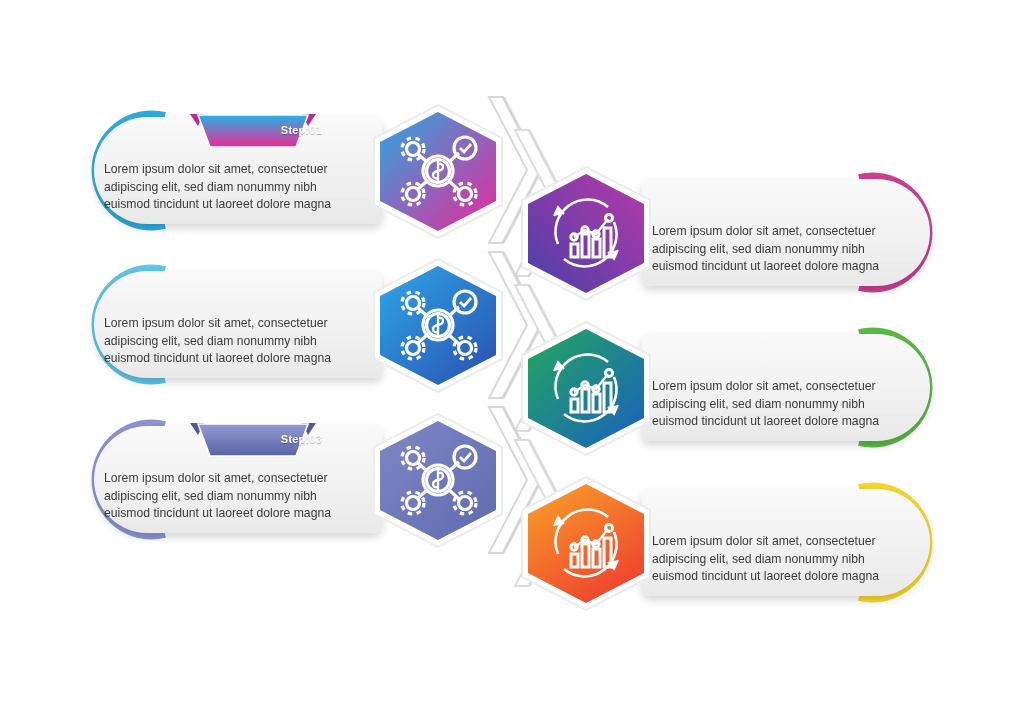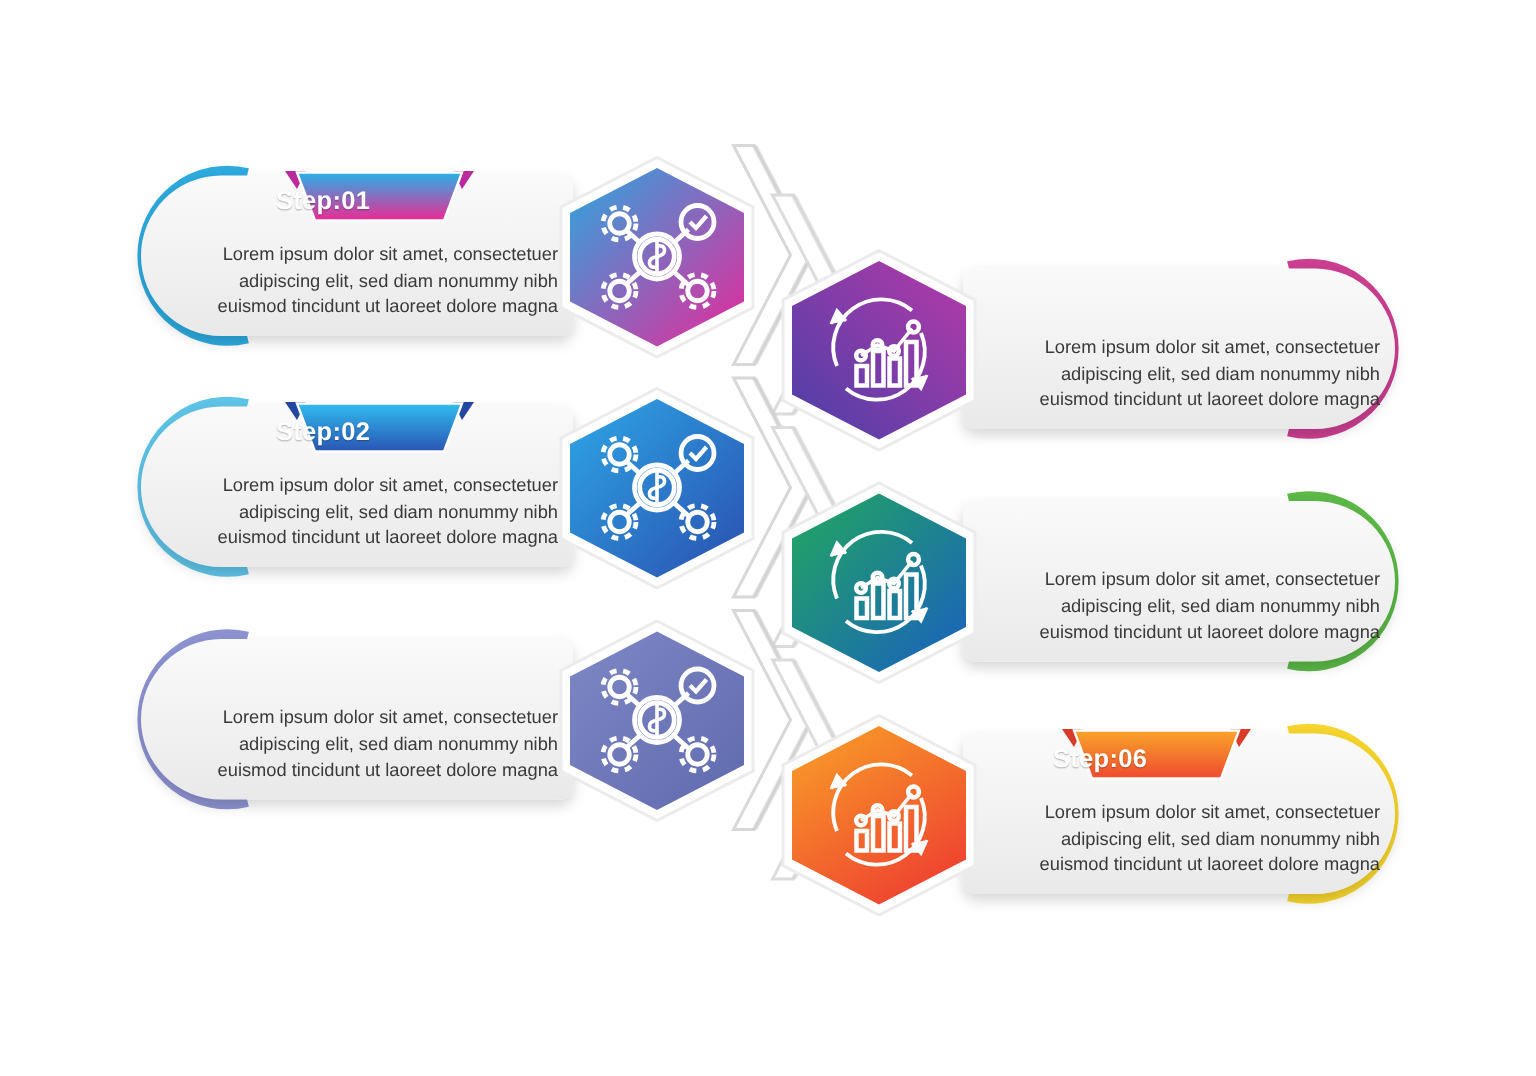--- a/index.html
+++ b/index.html
@@ -35,35 +35,35 @@
     background:linear-gradient(180deg,#fafafa 0%,#f1f1f1 55%,#e9e9e9 100%);
     box-shadow:0 4px 9px rgba(0,0,0,0.17);
   }
   .step.left .panel  { left:26px;  width:288px; border-radius:54px 8px 8px 54px; }
   .step.right .panel { right:26px; width:288px; border-radius:8px 54px 54px 8px; }
 
   .panel-text {
     position:absolute;
     left:0; right:0;
     top:44px;
-    text-align:right;
+    text-align:left;
     font-size:12.2px;
     line-height:17.5px;
     color:#3a3a3a;
     padding:0 10px;
     white-space:pre-line;
   }
 
   
   .banner { position:absolute; top:3px; width:138px; height:40px; }
   .banner svg { position:absolute; left:0; top:0; width:138px; height:40px; }
   .banner .label {
     position:absolute; left:0; right:0; top:13px;
-    text-align:left;
-    font-size:17px;
+    text-align:right;
+    font-size:11px;
     font-weight:bold;
     color:#ffffff;
     text-shadow:0 1px 1px rgba(0,0,0,0.30);
     letter-spacing:.2px;
   }
 
   
   .hex { position:absolute; top:-4px; width:132px; height:135px; }
   .hex svg { display:block; width:132px; height:135px; }
 
@@ -175,32 +175,20 @@
     <div class="arc">
       <svg viewBox="0 0 125 125">
           <path d="M96 12 A52 52 0 1 0 96 113" fill="none" stroke="#5ec4e8" stroke-width="16"></path>
         </svg>
     </div>
     <div class="panel">
       <div class="panel-text">Lorem ipsum dolor sit amet, consectetuer
 adipiscing elit, sed diam nonummy nibh
 euismod tincidunt ut laoreet dolore magna</div>
     </div>
-    <div class="banner" style="left:116px;">
-      <svg viewBox="0 0 138 40">
-        <polygon points="6,3 20,3 14,15" fill="#2347a0"></polygon>
-          <polygon points="132,3 118,3 124,15" fill="#2347a0"></polygon>
-        <linearGradient id="bg2" x1="0" y1="0" x2="0" y2="1">
-            <stop offset="0" stop-color="#30bdef"></stop>
-            <stop offset="1" stop-color="#2a54b4"></stop>
-          </linearGradient>
-        <polygon points="14,4 124,4 112,36 26,36" fill="url(#bg2)" stroke="#ffffff" stroke-width="1.6"></polygon>
-      </svg>
-      <div class="label">Step:02</div>
-    </div>
     <div class="hex" style="left:304px;">
       <svg viewBox="0 0 132 135">
         <polygon points="66,1 130,34 130,101 66,134 2,101 2,34" fill="#ffffff" stroke="#ececec" stroke-width="2"></polygon>
         <linearGradient id="hx2" x1="0" y1="0" x2="1" y2="1">
             <stop offset="0" stop-color="#2ea7e6"></stop>
             <stop offset="1" stop-color="#2a4fb0"></stop>
           </linearGradient>
         <polygon points="66,8 124,38 124,97 66,127 8,97 8,38" fill="url(#hx2)"></polygon>
         <g fill="none" stroke="#ffffff" stroke-width="3.2">
           <circle cx="66" cy="67" r="15"></circle>
@@ -233,20 +221,32 @@
   <div class="step left" style="left:68px;top:417px;">
     <div class="arc">
       <svg viewBox="0 0 125 125">
           <path d="M96 12 A52 52 0 1 0 96 113" fill="none" stroke="#8d93d2" stroke-width="16"></path>
         </svg>
     </div>
     <div class="panel">
       <div class="panel-text">Lorem ipsum dolor sit amet, consectetuer
 adipiscing elit, sed diam nonummy nibh
 euismod tincidunt ut laoreet dolore magna</div>
+    </div>
+    <div class="banner" style="left:116px;">
+      <svg viewBox="0 0 138 40">
+        <polygon points="6,3 20,3 14,15" fill="#4f59a0"></polygon>
+          <polygon points="132,3 118,3 124,15" fill="#4f59a0"></polygon>
+        <linearGradient id="bg3" x1="0" y1="0" x2="0" y2="1">
+            <stop offset="0" stop-color="#949bd3"></stop>
+            <stop offset="1" stop-color="#5a64a6"></stop>
+          </linearGradient>
+        <polygon points="14,4 124,4 112,36 26,36" fill="url(#bg3)" stroke="#ffffff" stroke-width="1.6"></polygon>
+      </svg>
+      <div class="label">Step:03</div>
     </div>
     <div class="hex" style="left:304px;">
       <svg viewBox="0 0 132 135">
         <polygon points="66,1 130,34 130,101 66,134 2,101 2,34" fill="#ffffff" stroke="#ececec" stroke-width="2"></polygon>
         <linearGradient id="hx3" x1="0" y1="0" x2="1" y2="1">
             <stop offset="0" stop-color="#7f88c6"></stop>
             <stop offset="1" stop-color="#5f6aae"></stop>
           </linearGradient>
         <polygon points="66,8 124,38 124,97 66,127 8,97 8,38" fill="url(#hx3)"></polygon>
         <g fill="none" stroke="#ffffff" stroke-width="3.2">
@@ -357,32 +357,20 @@
     <div class="arc">
       <svg viewBox="0 0 125 125">
           <path d="M29 12 A52 52 0 1 1 29 113" fill="none" stroke="#f7d52e" stroke-width="16"></path>
         </svg>
     </div>
     <div class="panel">
       <div class="panel-text">Lorem ipsum dolor sit amet, consectetuer
 adipiscing elit, sed diam nonummy nibh
 euismod tincidunt ut laoreet dolore magna</div>
     </div>
-    <div class="banner" style="left:186px;">
-      <svg viewBox="0 0 138 40">
-        <polygon points="6,3 20,3 14,15" fill="#d83b28"></polygon>
-          <polygon points="132,3 118,3 124,15" fill="#d83b28"></polygon>
-        <linearGradient id="bg6" x1="0" y1="0" x2="0" y2="1">
-            <stop offset="0" stop-color="#f9a52a"></stop>
-            <stop offset="1" stop-color="#ef4a2f"></stop>
-          </linearGradient>
-        <polygon points="14,4 124,4 112,36 26,36" fill="url(#bg6)" stroke="#ffffff" stroke-width="1.6"></polygon>
-      </svg>
-      <div class="label">Step:06</div>
-    </div>
     <div class="hex" style="left:4px;">
       <svg viewBox="0 0 132 135">
         <polygon points="66,1 130,34 130,101 66,134 2,101 2,34" fill="#ffffff" stroke="#ececec" stroke-width="2"></polygon>
         <linearGradient id="hx6" x1="0" y1="0" x2="0.6" y2="1">
             <stop offset="0" stop-color="#f9a227"></stop>
             <stop offset="1" stop-color="#ef4530"></stop>
           </linearGradient>
         <polygon points="66,8 124,38 124,97 66,127 8,97 8,38" fill="url(#hx6)"></polygon>
         <g fill="none" stroke="#ffffff" stroke-width="3">
           <path d="M38 78 A32 32 0 0 1 88 41" stroke-width="2.6"></path>

